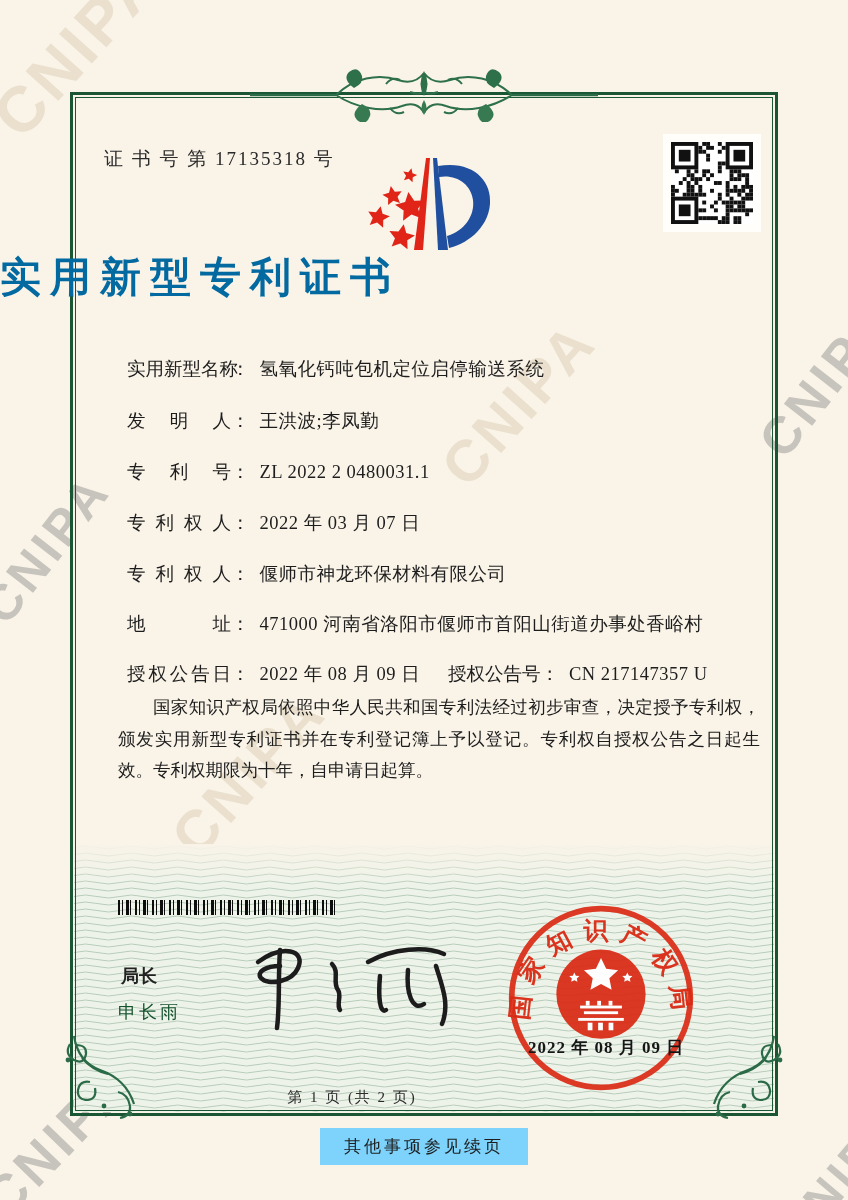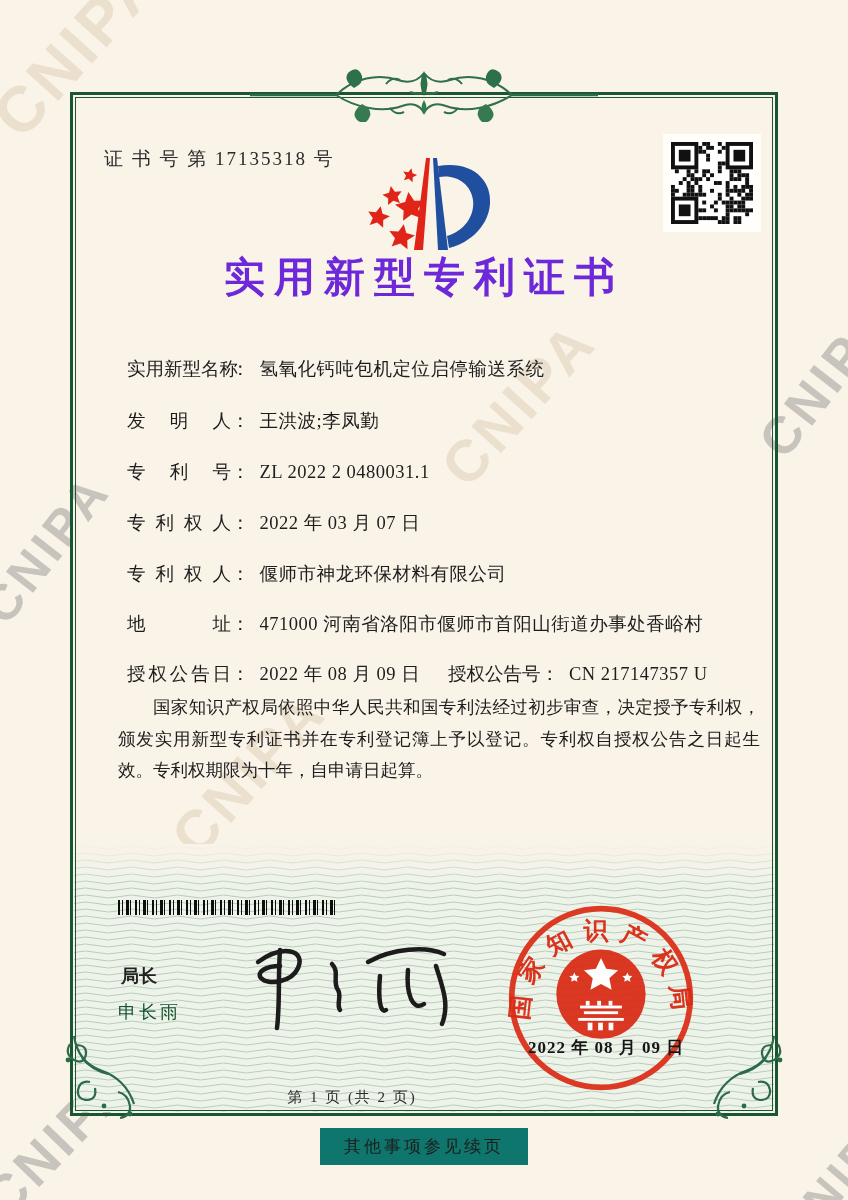--- a/index.html
+++ b/index.html
@@ -41,23 +41,23 @@
   }
   
   .qr-box {
     position:absolute; left:663px; top:134px; width:98px; height:98px;
     background:#fffefb;
     display:flex; align-items:center; justify-content:center;
   }
   
   .title {
     position:absolute; left:0; top:250px; width:100%;
-    text-align:center;
+    text-align:left;
     font-size:41px; font-weight:bold; letter-spacing:9px;
-    color:#6d28d9;
+    color:#0369a1;
   }
   
   .rows { position:absolute; left:118px; top:0; width:642px; }
   .frow { position:absolute; left:9px; font-size:18.5px; white-space:nowrap; color:#1d1d1d; }
   .flabel { display:inline-block; width:104px; text-align:justify; text-align-last:justify; }
   .fcolon { display:inline-block; margin-right:10px; }
   .fvalue { letter-spacing:0.5px; }
   
   .body-text {
     position:absolute; left:118px; top:692px; width:642px;
@@ -83,21 +83,21 @@
     font-size:17px; letter-spacing:1px; color:#161616; font-weight:bold;
     white-space:nowrap;
   }
   
   .pagination {
     position:absolute; left:0; top:1088px; width:704px; text-align:center;
     font-size:15px; color:#2b2b2b; letter-spacing:2px;
   }
   .footer-note-wrap { position:absolute; left:0; top:1128px; width:848px; text-align:center; }
   .footer-note {
-    display:inline-block; background:#0f766e; padding:7px 24px;
+    display:inline-block; background:#7dd3fc; padding:7px 24px;
     font-size:17px; letter-spacing:3px; color:#1d1d1d;
   }
 </style>
 </head>
 <body>
 
 <div class="wm wm-tan" style="left:-30px; top:10px; font-size:64px; transform:rotate(-48deg);">CNIPA</div>
 <div class="wm wm-gray" style="left:736px; top:350px; font-size:52px; transform:rotate(-52deg);">CNIPA</div>
 <div class="wm wm-tan" style="left:420px; top:370px; font-size:58px; transform:rotate(-48deg);">CNIPA</div>
 <div class="wm wm-tan" style="left:150px; top:740px; font-size:58px; transform:rotate(-48deg);">CNIPA</div>

